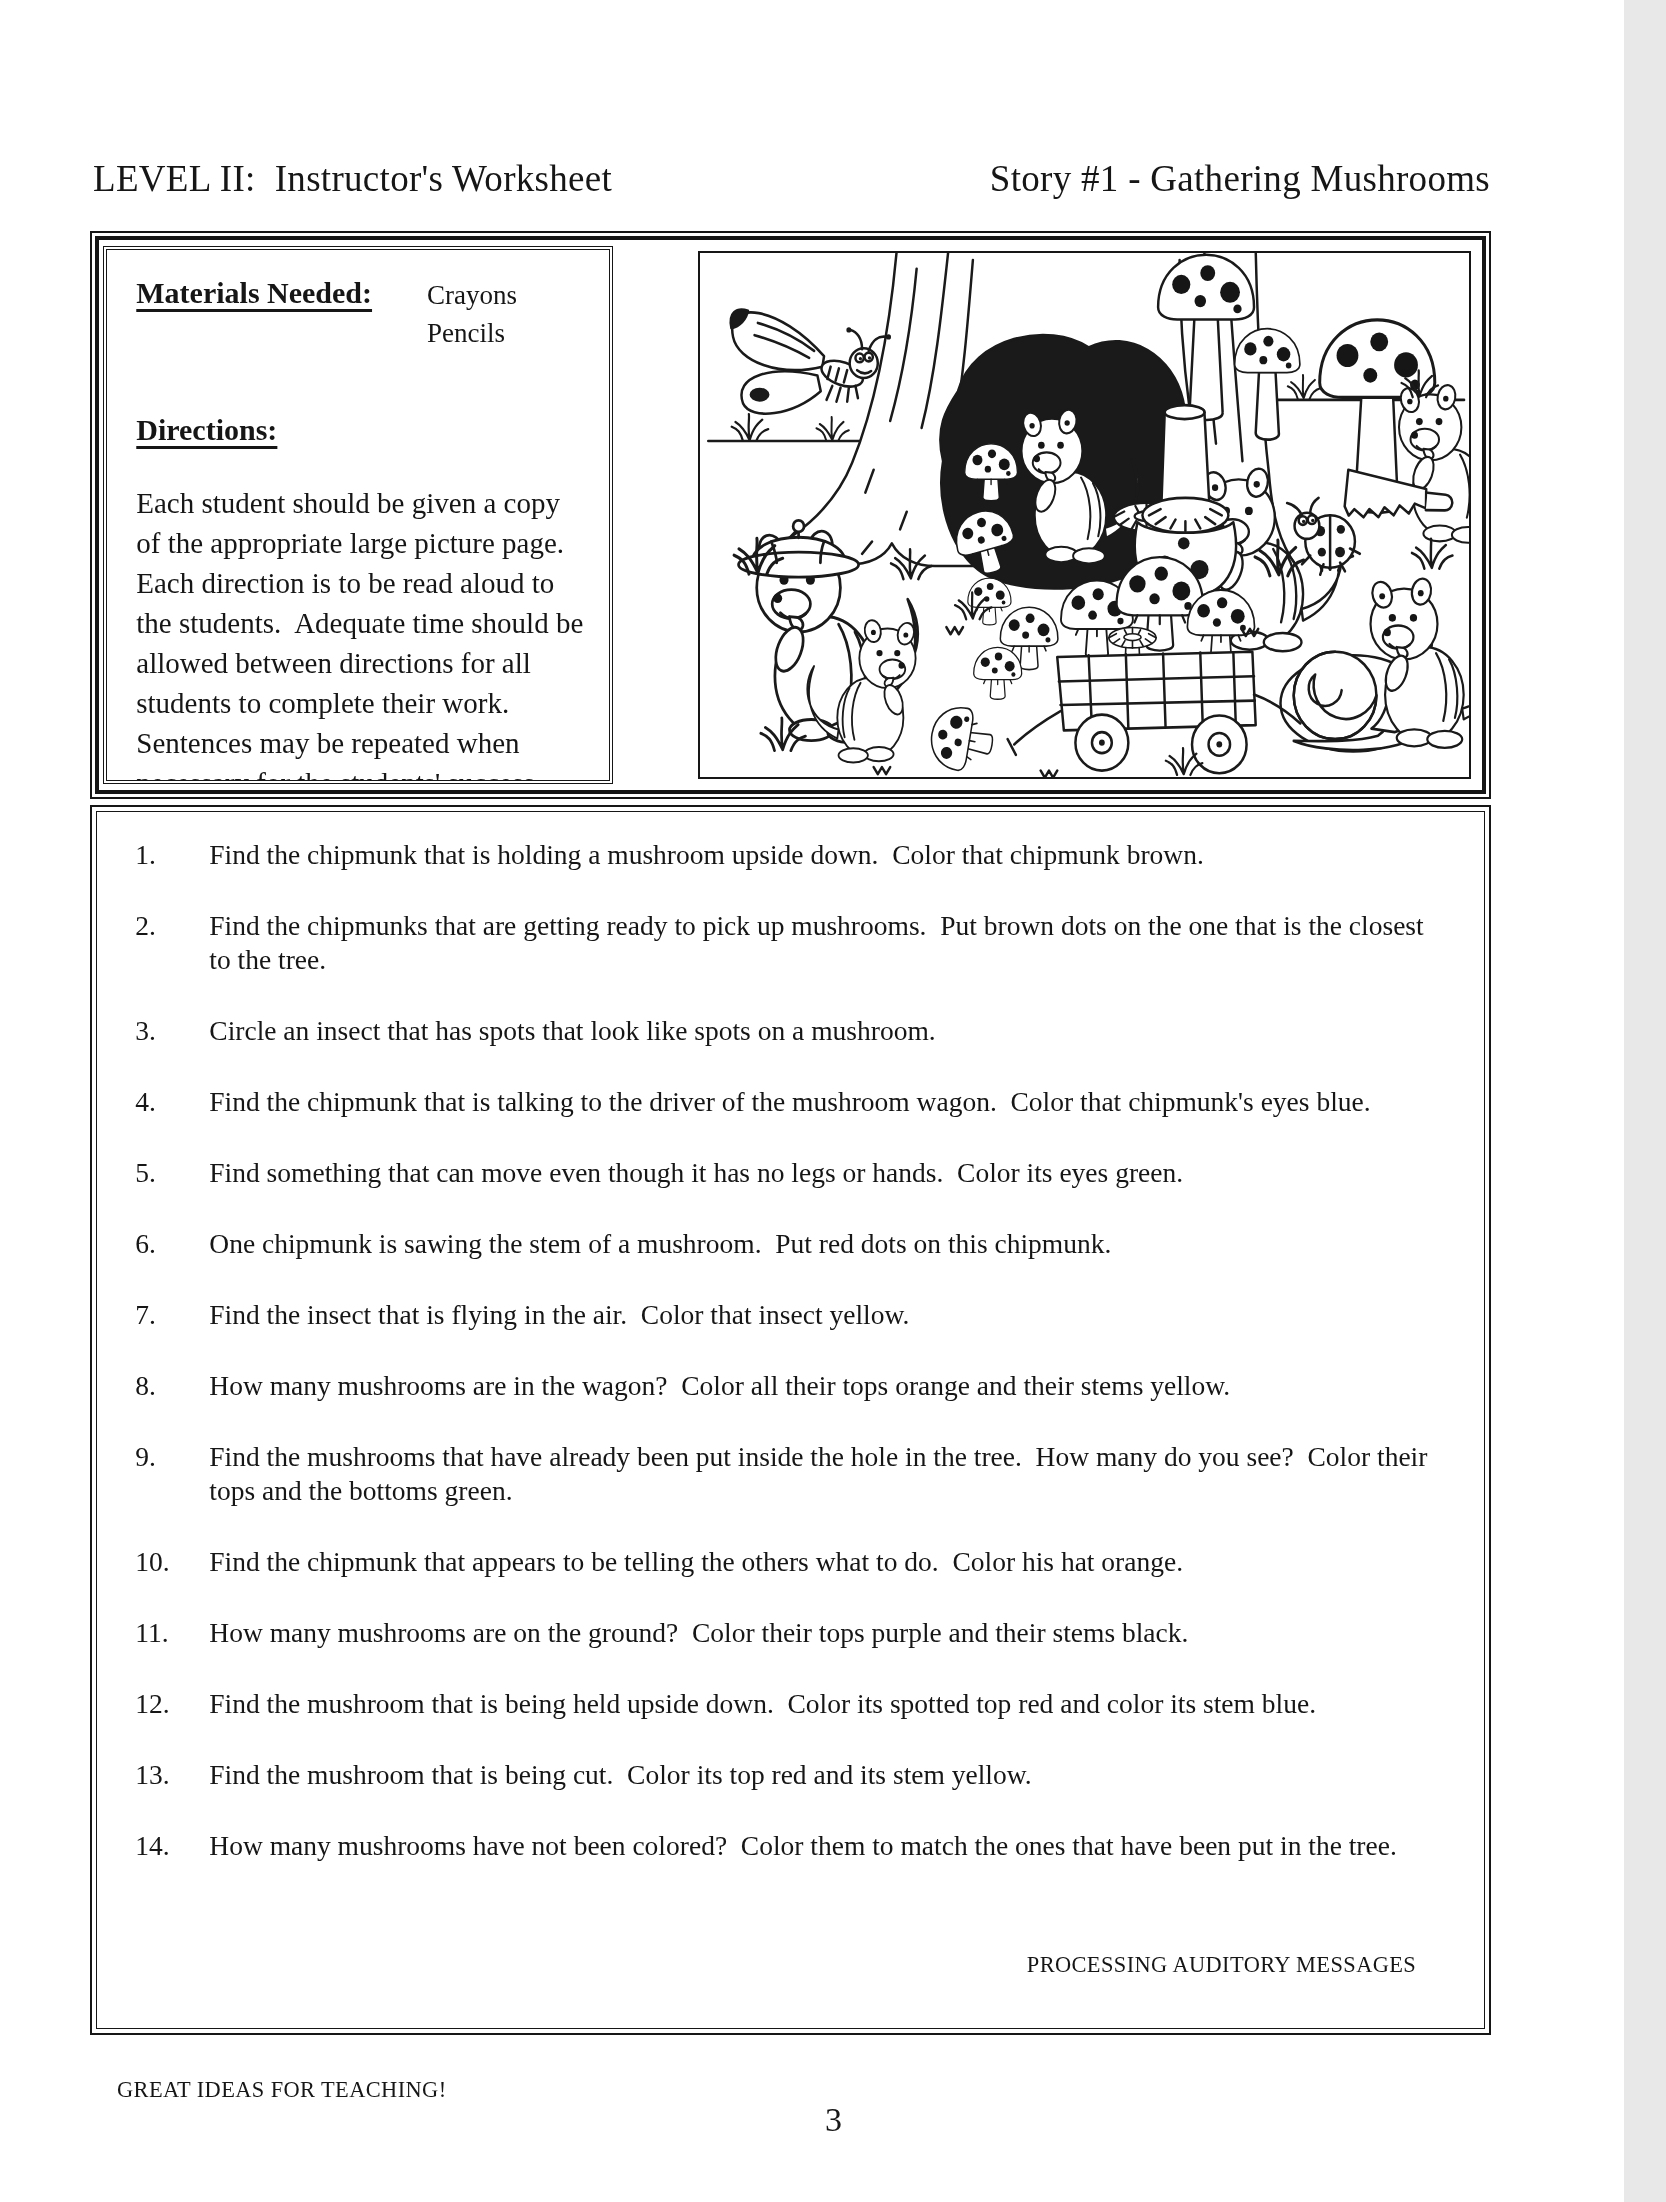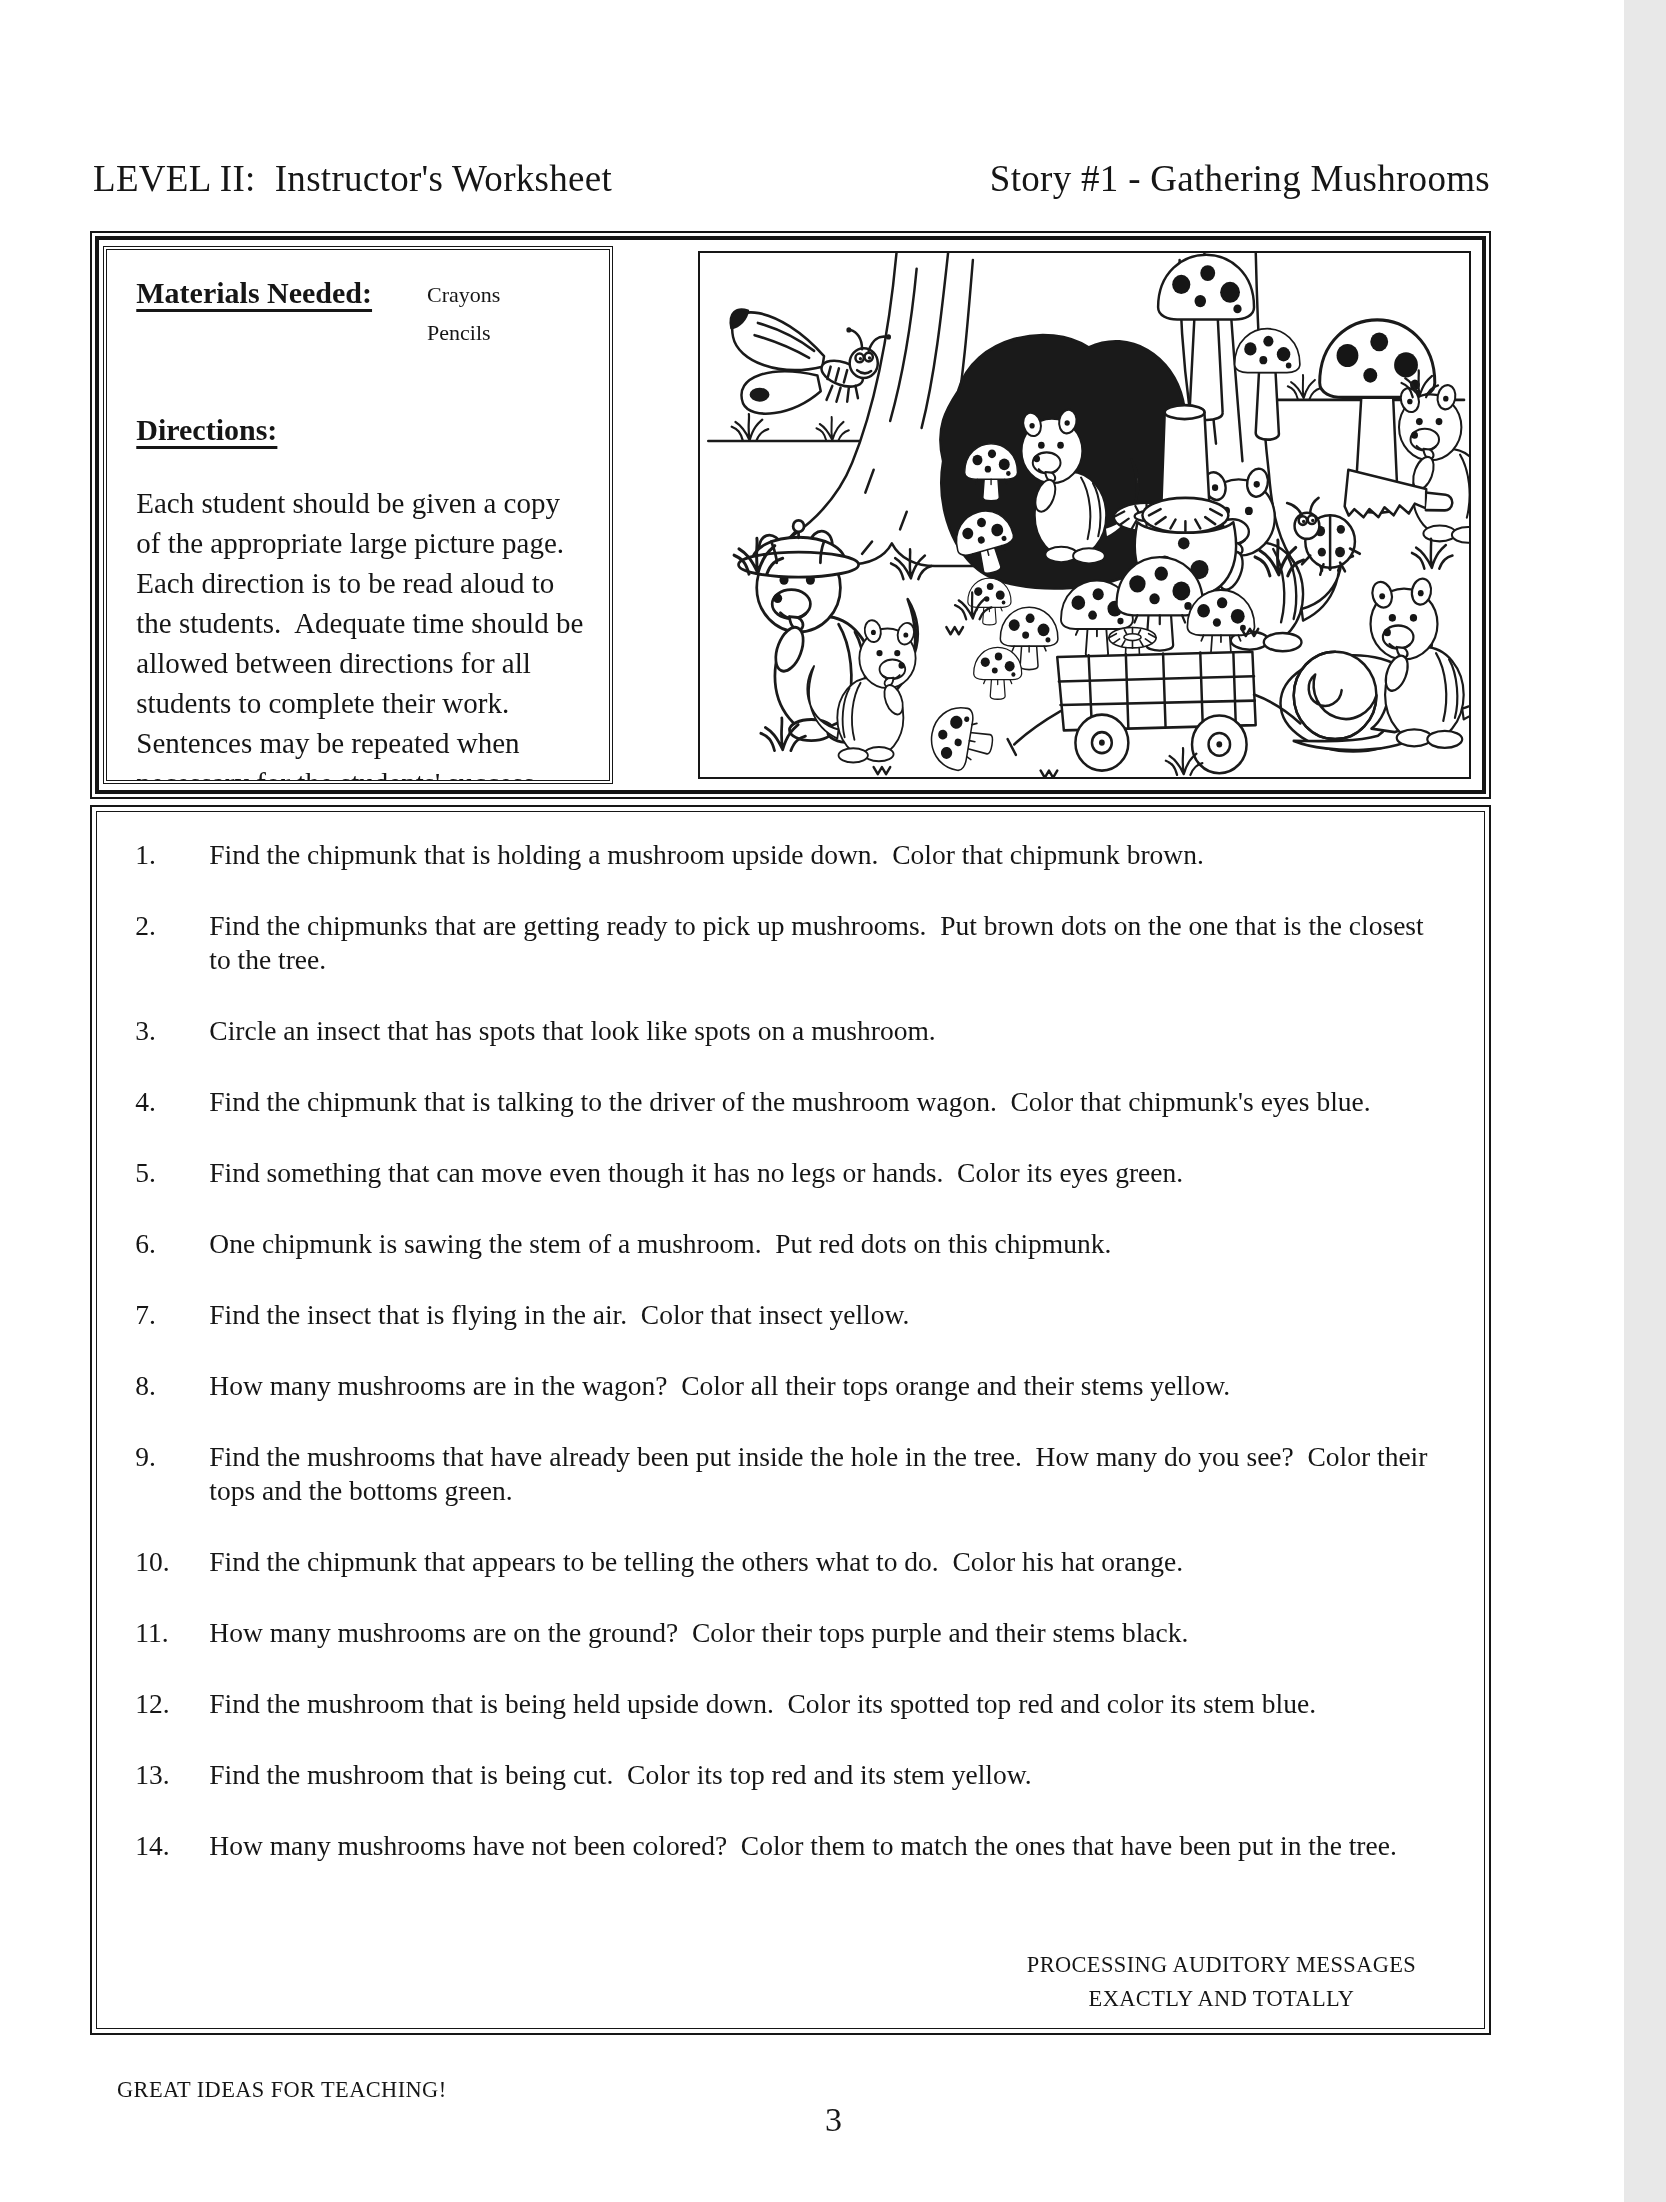--- a/index.html
+++ b/index.html
@@ -34,21 +34,21 @@
     flex:none;width:504px;margin:8.6px 0 8.6px 6.9px;
     border:1.7px solid var(--ink);outline:1.7px solid var(--ink);outline-offset:2.6px;
     box-sizing:border-box;padding:26px 26px 0 29px;overflow:hidden;
   }
   .materials-row{display:flex;align-items:flex-start;}
   .u-label{
     font-weight:700;font-size:30px;
     text-decoration:underline;text-decoration-thickness:2.6px;text-underline-offset:6px;
     white-space:pre;
   }
-  .m-values{margin-left:55px;font-size:22px;line-height:38px;}
+  .m-values{margin-left:55px;font-size:27px;line-height:38px;}
   .d-label-wrap{margin-top:61px;}
   .d-text{
     margin-top:36px;font-size:29px;line-height:40px;
     white-space:pre-wrap;
   }
   .picture-frame{
     flex:1;margin:10.3px 10.3px 10.3px 40px;
     border:2.6px solid var(--ink);overflow:hidden;background:#fff;
   }
   .picture-frame svg{display:block;width:100%;height:100%;}
@@ -405,18 +405,17 @@
   <div class="item">
     <span class="item-num">14.</span>
     <span class="item-text">How many mushrooms have not been colored?  Color them to match the ones that have been put in the tree.</span>
   </div>
 </div>
   </div>
 
   <div class="footer-left">GREAT IDEAS FOR TEACHING!</div>
   <div class="footer-right">
     <div>PROCESSING AUDITORY MESSAGES</div>
-    <div>EXACTLY AND TOTALLY</div>
   </div>
   <div class="page-number">3</div>
 
 </div>
 
 
 </body></html>

